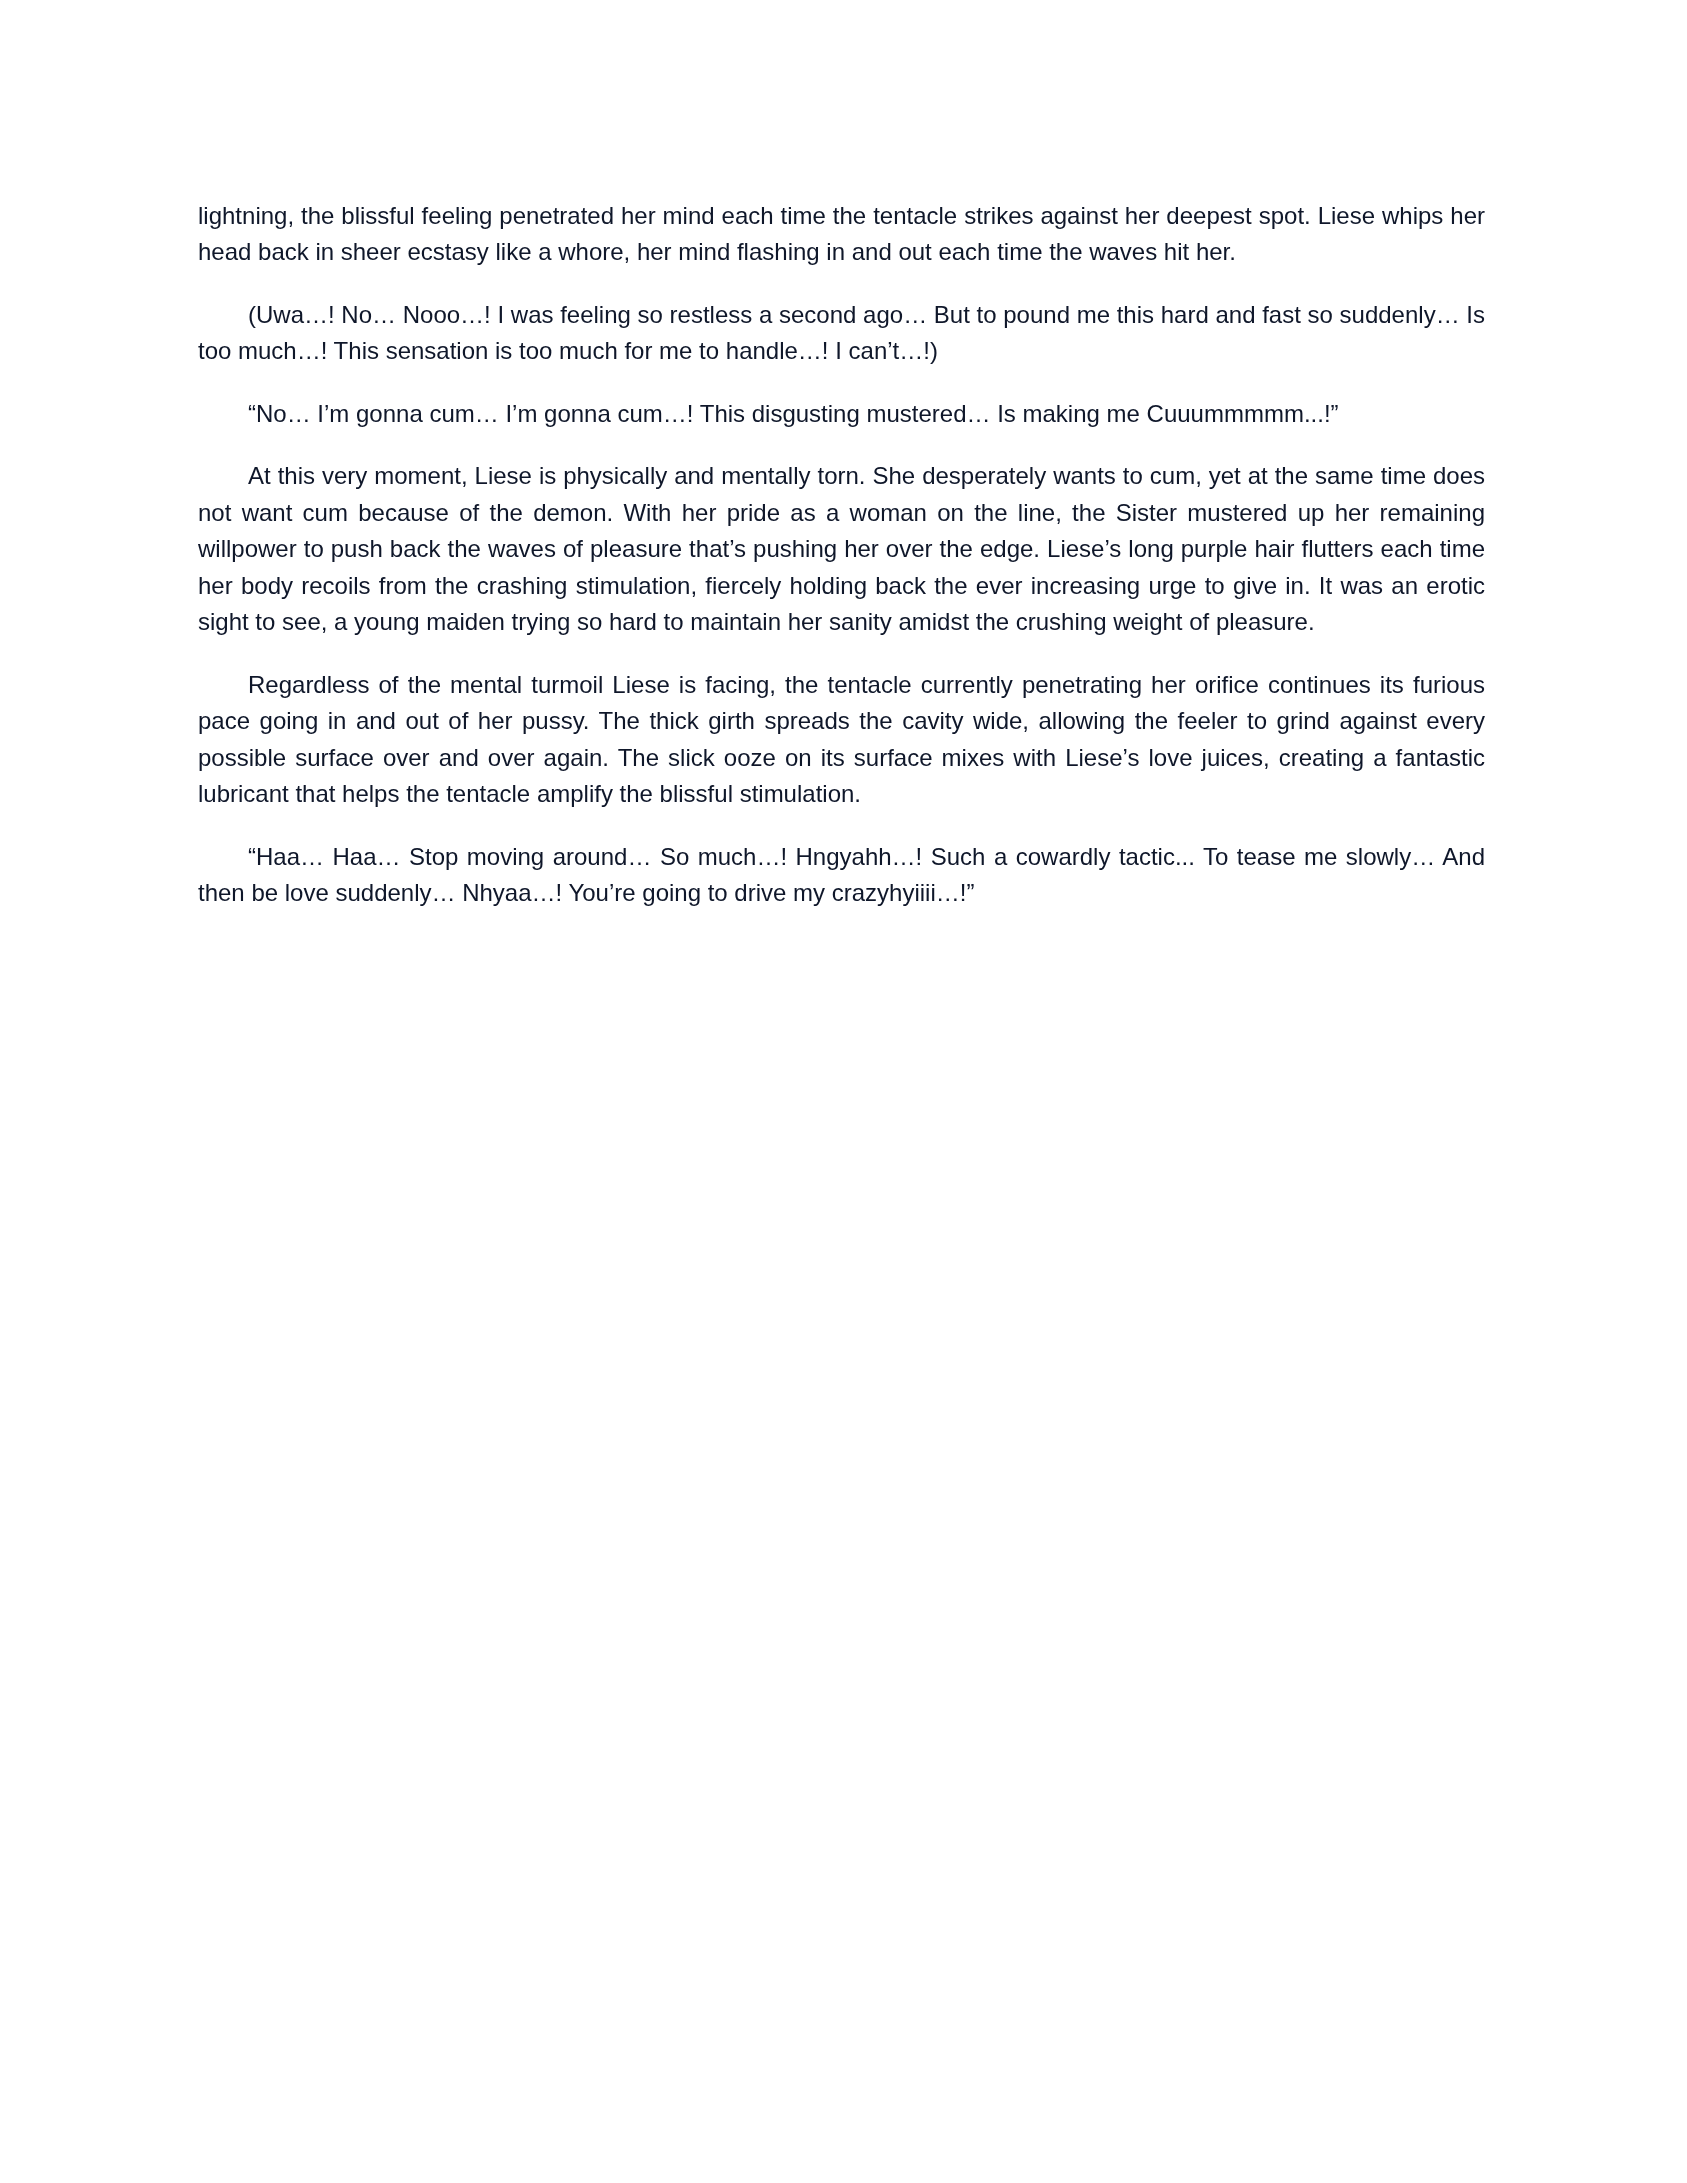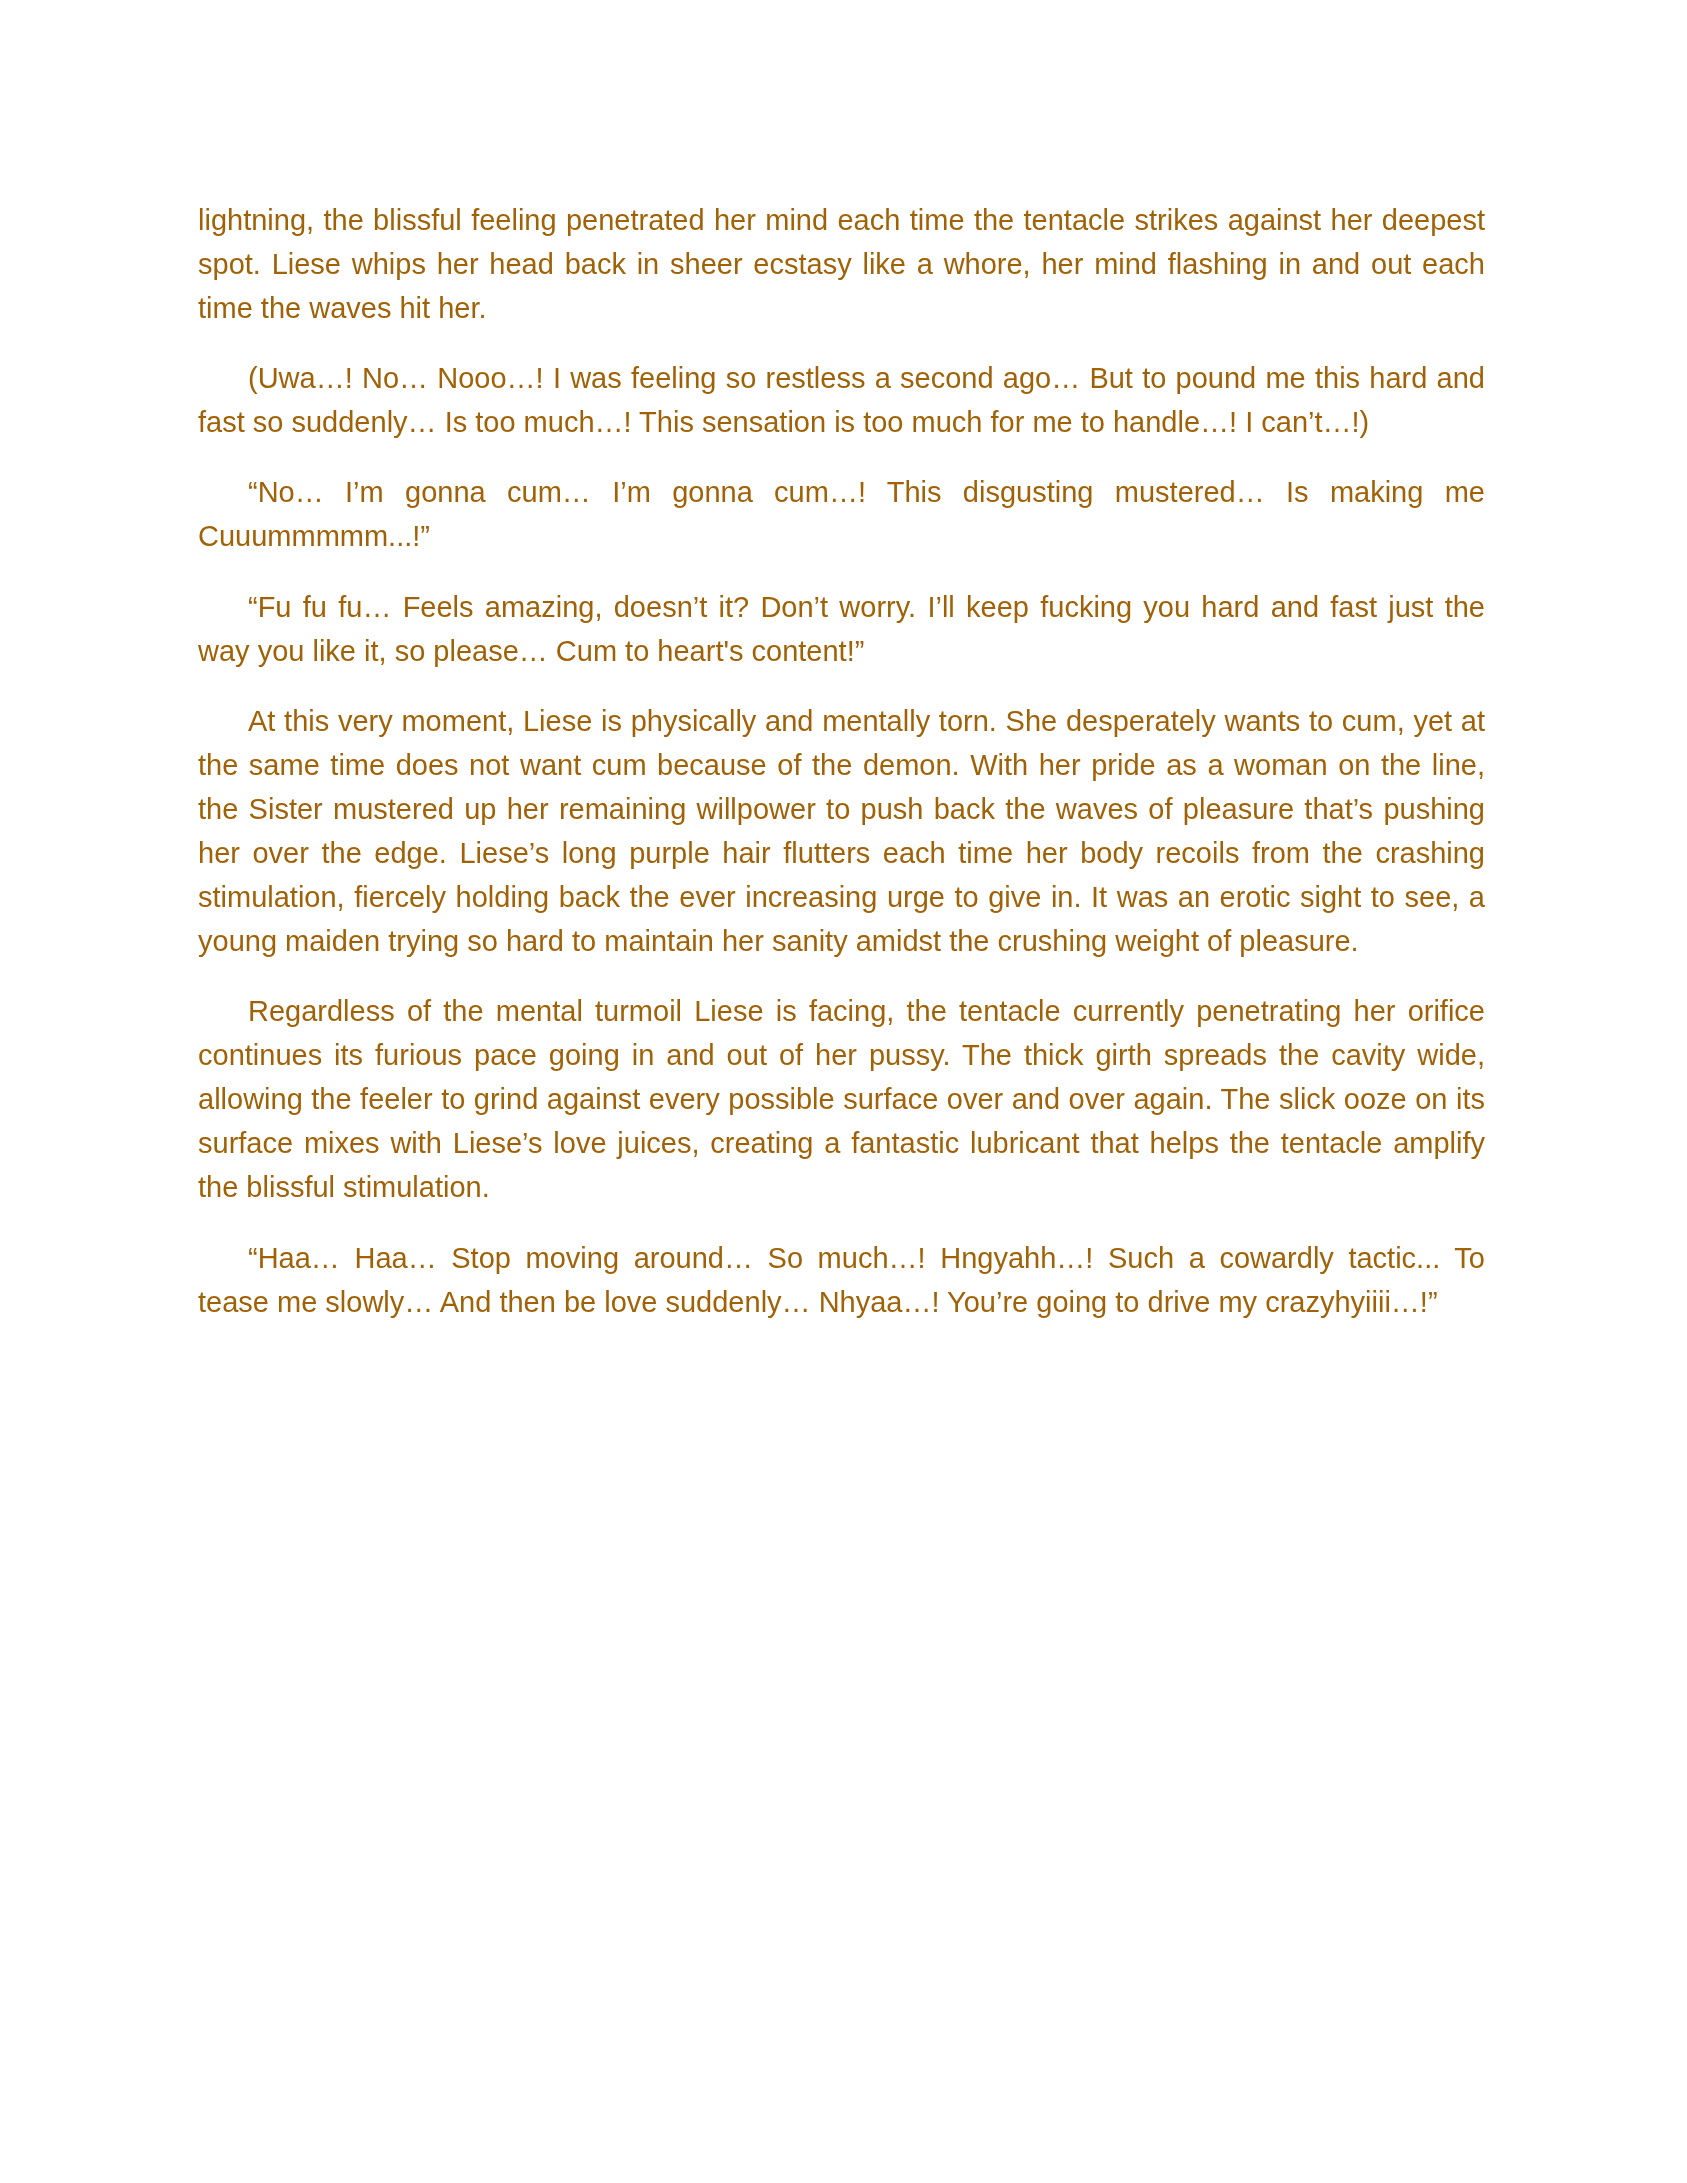--- a/index.html
+++ b/index.html
@@ -10,23 +10,23 @@
   .page {
     width: 1687px;
     height: 2183px;
     background: #ffffff;
     position: relative;
     box-sizing: border-box;
     padding: 198px 202px 0 198px;
     font-family: "Liberation Sans", sans-serif;
   }
   .doc-body {
-    font-size: 29px;
+    font-size: 24px;
     line-height: 1.52;
-    color: #a16207;
+    color: #0f172a;
     text-align: justify;
     text-justify: inter-word;
   }
   .para {
     margin: 0 0 26px 0;
     text-indent: 0;
   }
   .para.indented {
     text-indent: 50px;
   }
@@ -35,19 +35,18 @@
   }
 </style>
 </head>
 <body>
 
 <div class="page">
   <div class="doc-body">
     <p class="para">lightning, the blissful feeling penetrated her mind each time the tentacle strikes against her deepest spot. Liese whips her head back in sheer ecstasy like a whore, her mind flashing in and out each time the waves hit her.</p>
     <p class="para indented">(Uwa…! No… Nooo…! I was feeling so restless a second ago… But to pound me this hard and fast so suddenly… Is too much…! This sensation is too much for me to handle…! I can’t…!)</p>
     <p class="para indented">“No… I’m gonna cum… I’m gonna cum…! This disgusting mustered… Is making me Cuuummmmm...!”</p>
-    <p class="para indented">“Fu fu fu… Feels amazing, doesn’t it? Don’t worry. I’ll keep fucking you hard and fast just the way you like it, so please… Cum to heart's content!”</p>
     <p class="para indented">At this very moment, Liese is physically and mentally torn. She desperately wants to cum, yet at the same time does not want cum because of the demon. With her pride as a woman on the line, the Sister mustered up her remaining willpower to push back the waves of pleasure that’s pushing her over the edge. Liese’s long purple hair flutters each time her body recoils from the crashing stimulation, fiercely holding back the ever increasing urge to give in. It was an erotic sight to see, a young maiden trying so hard to maintain her sanity amidst the crushing weight of pleasure.</p>
     <p class="para indented">Regardless of the mental turmoil Liese is facing, the tentacle currently penetrating her orifice continues its furious pace going in and out of her pussy. The thick girth spreads the cavity wide, allowing the feeler to grind against every possible surface over and over again. The slick ooze on its surface mixes with Liese’s love juices, creating a fantastic lubricant that helps the tentacle amplify the blissful stimulation.</p>
     <p class="para indented">“Haa… Haa… Stop moving around… So much…! Hngyahh…! Such a cowardly tactic... To tease me slowly… And then be love suddenly… Nhyaa…! You’re going to drive my crazyhyiiii…!”</p>
   </div>
 </div>
 
 
 </body></html>

